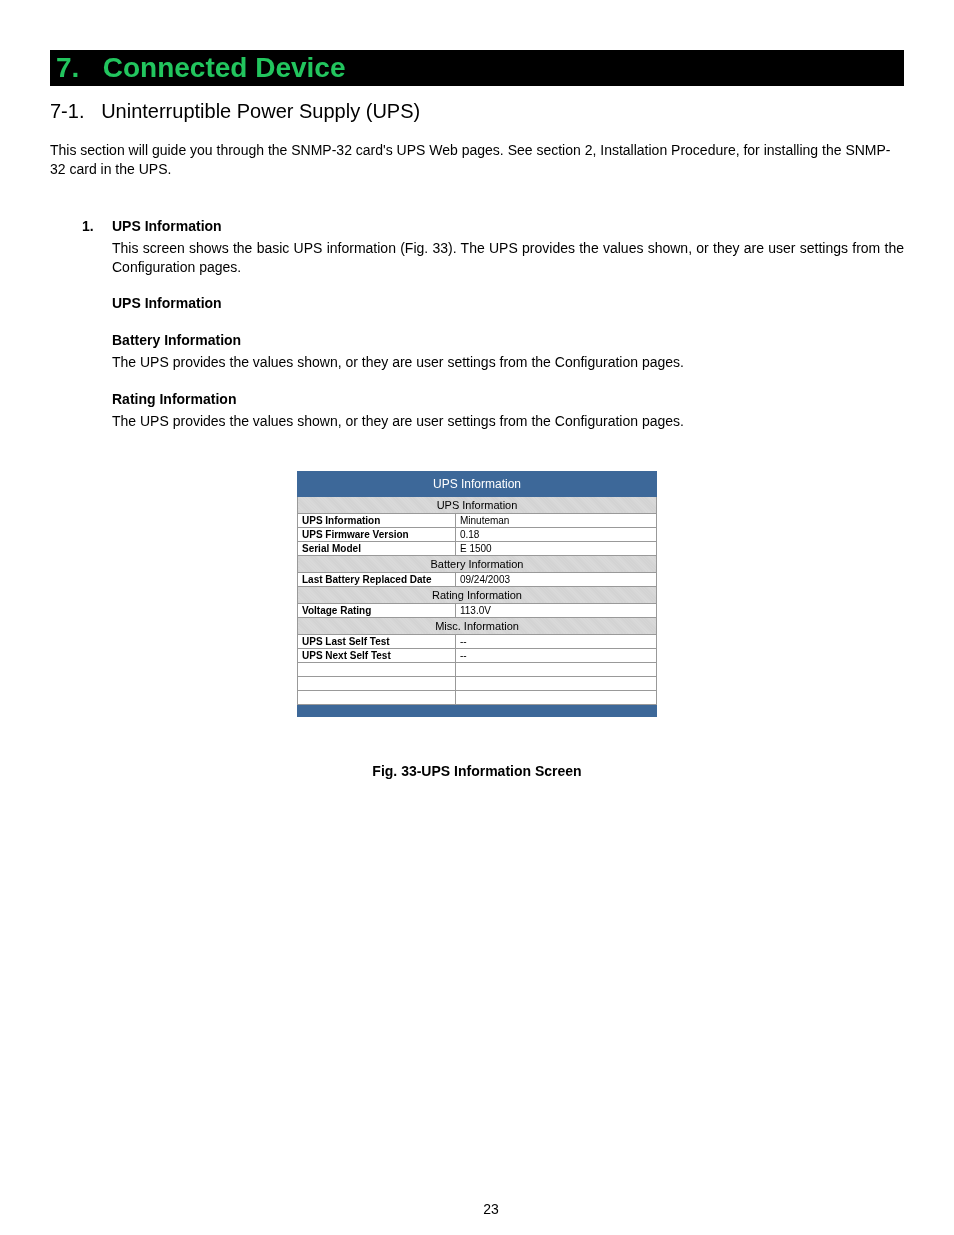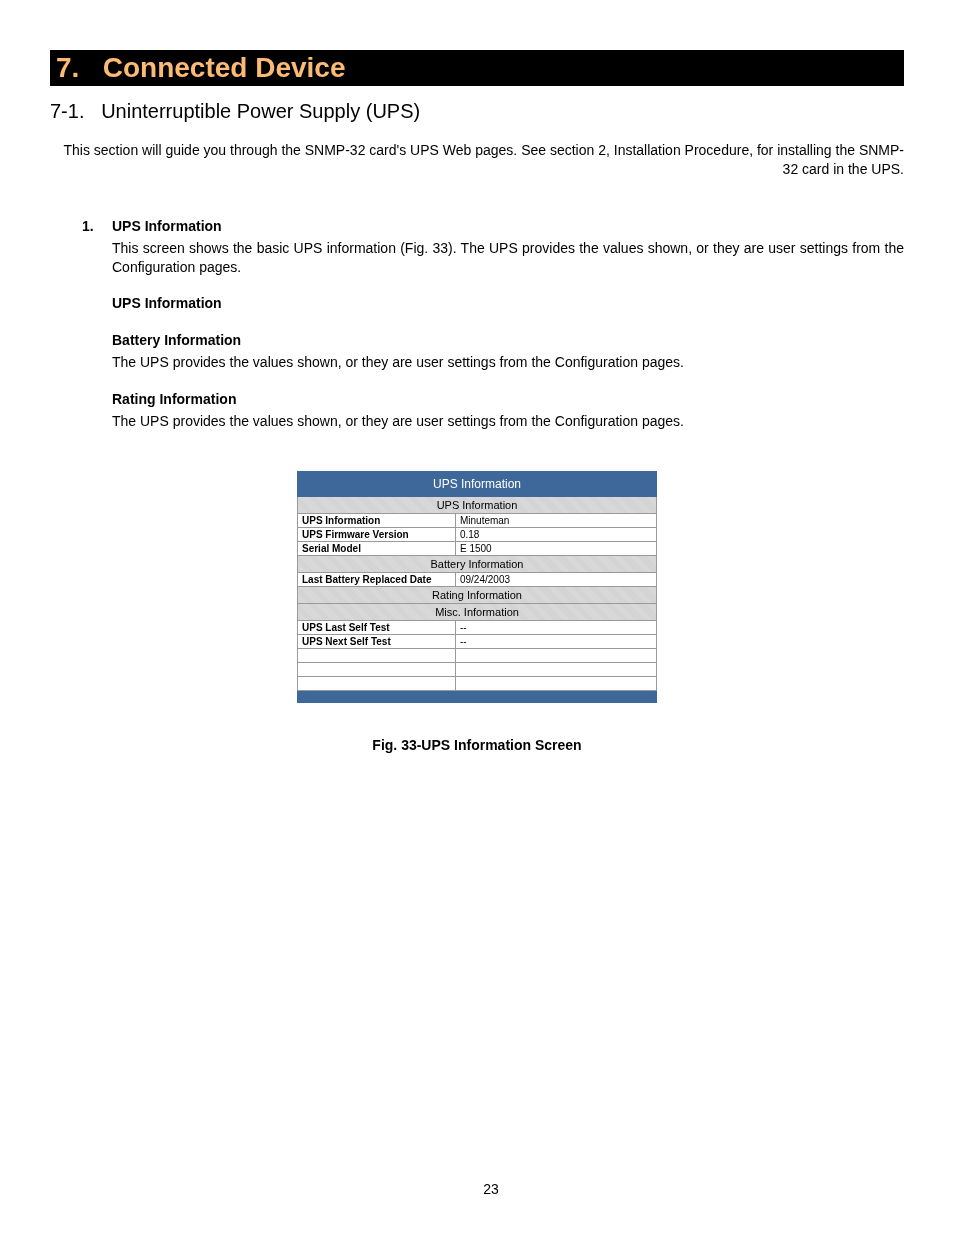--- a/index.html
+++ b/index.html
@@ -7,36 +7,35 @@
       font-family: Arial, Helvetica, sans-serif;
       width: 954px;
       height: 1235px;
       background: #fff;
       padding: 50px 50px 30px 50px;
       color: #000;
       position: relative;
     }
     .chapter-header {
       background: #000;
-      color: #fdba74;
+      color: #22c55e;
       font-size: 28px;
       font-weight: bold;
       padding: 2px 6px;
       margin-bottom: 14px;
     }
     .section-header {
       font-size: 20px;
       font-weight: normal;
       margin-bottom: 18px;
     }
     .intro {
       font-size: 14px;
       line-height: 1.35;
       margin-bottom: 38px;
-      text-align: right;
     }
     .numbered-block {
       padding-left: 62px;
       font-size: 14px;
       line-height: 1.35;
     }
     .num-label {
       position: absolute;
       margin-left: -30px;
       font-weight: bold;
@@ -87,25 +86,25 @@
     }
     .fig-footer {
       background: #3d6899;
       height: 12px;
       border: 1px solid #3d6899;
     }
     .fig-caption {
       text-align: center;
       font-weight: bold;
       font-size: 14px;
-      margin-top: 34px;
+      margin-top: 46px;
     }
     .page-num {
       position: absolute;
-      bottom: 38px;
+      bottom: 18px;
       left: 0;
       width: 100%;
       text-align: center;
       font-size: 14px;
       padding-left: 28px;
     }
   </style>
 </head>
 <body>
 
@@ -162,20 +161,24 @@
           <td colspan="2" class="fig-section">Battery Information</td>
         </tr>
     <tr class="fig-row">
           <td class="key">Last Battery Replaced Date</td>
           <td>09/24/2003</td>
         </tr>
 
     <tr>
           <td colspan="2" class="fig-section">Rating Information</td>
         </tr>
+    <tr class="fig-row">
+          <td class="key">Voltage Rating</td>
+          <td>113.0V</td>
+        </tr>
 
     <tr>
           <td colspan="2" class="fig-section">Misc. Information</td>
         </tr>
     <tr class="fig-row">
           <td class="key">UPS Last Self Test</td>
           <td>--</td>
         </tr>
     <tr class="fig-row">
           <td class="key">UPS Next Self Test</td>

